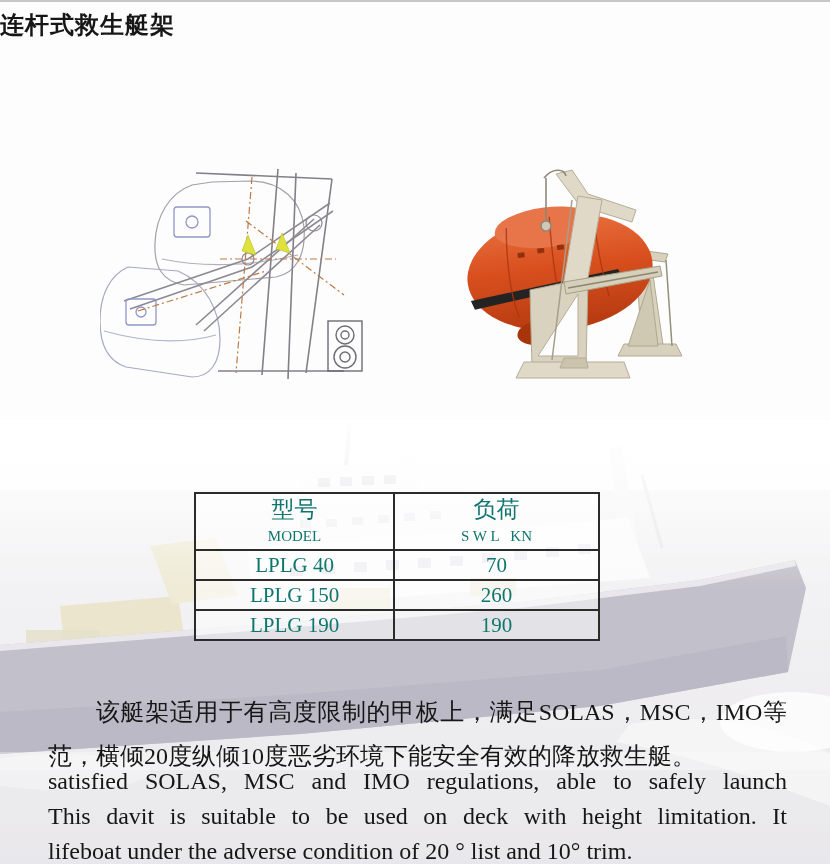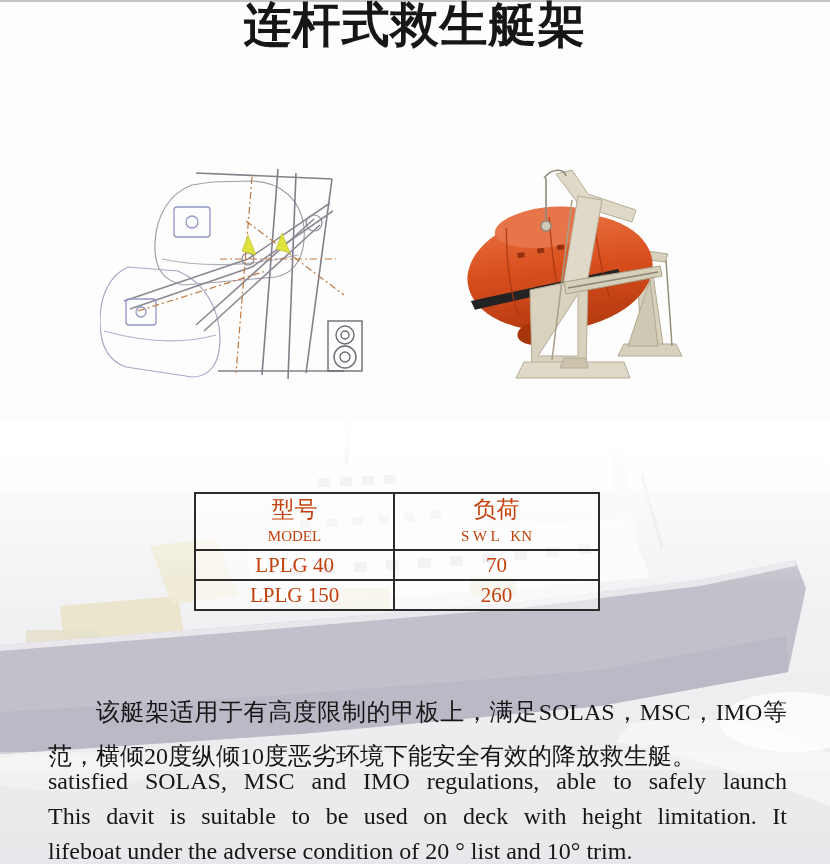--- a/index.html
+++ b/index.html
@@ -11,39 +11,39 @@
     overflow:hidden;
     font-family:"Liberation Serif","DejaVu Serif",serif;
     color:#161616;
   }
   .top-hairline{position:absolute;top:0;left:0;width:830px;height:2px;background:#c7c7c7;}
   
   .bg-ship{position:absolute;left:0;top:420px;width:830px;height:444px;pointer-events:none;}
   
   .title-zh{
     position:absolute;top:4px;left:0;width:830px;
-    text-align:center;font-size:48px;font-weight:bold;line-height:42px;
+    text-align:left;font-size:24px;font-weight:bold;line-height:42px;
     letter-spacing:1px;
   }
   .title-en{
     position:absolute;top:44px;left:0;width:830px;
     text-align:center;font-size:36px;font-weight:bold;line-height:42px;
   }
   
   .fig-drawing{position:absolute;left:100px;top:163px;width:292px;height:228px;}
   .fig-photo{position:absolute;left:460px;top:160px;width:228px;height:221px;}
   
   .spec-table{
     position:absolute;left:194px;top:492px;width:404px;
     border-collapse:collapse;table-layout:fixed;
     font-size:21px;background:rgba(255,255,255,0.55);
   }
   .spec-table td,.spec-table th{
     border:2px solid #2b2b2b;text-align:center;vertical-align:middle;
-    padding:0;font-weight:normal;color:#c2410c;
+    padding:0;font-weight:normal;color:#0f766e;
   }
   .spec-table th{height:55px;}
   .spec-table td{height:28px;}
   .hdr-zh{display:block;font-size:23px;line-height:28px;padding-top:2px;}
   .hdr-en{display:block;font-size:15px;line-height:25px;white-space:pre;}
   
   .para{position:absolute;left:48px;width:739px;}
   .para-zh{top:690px;font-size:24px;}
   .para-zh .pline{height:44px;line-height:44px;overflow:hidden;}
   .para-en{top:764px;font-size:24px;}
@@ -262,20 +262,24 @@
     </thead>
     <tbody>
       <tr>
         <td>LPLG 40</td>
         <td>70</td>
       </tr>
       <tr>
         <td>LPLG 150</td>
         <td>260</td>
       </tr>
+      <tr>
+        <td>LPLG 190</td>
+        <td>190</td>
+      </tr>
     </tbody>
   </table>
 
   <div class="para para-zh">
     <span class="pline just indent">该艇架适用于有高度限制的甲板上，满足SOLAS，MSC，IMO等规</span>
     <span class="pline last">范，横倾20度纵倾10度恶劣环境下能安全有效的降放救生艇。</span>
   </div>
   <div class="para para-en">
     <span class="pline just">satisfied SOLAS, MSC and IMO regulations, able to safely launch</span>
     <span class="pline just">This davit is suitable to be used on deck with height limitation. It</span>

